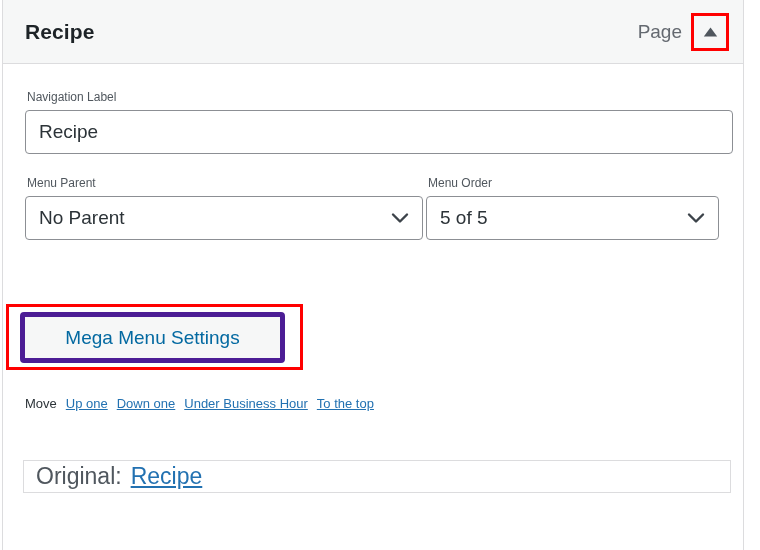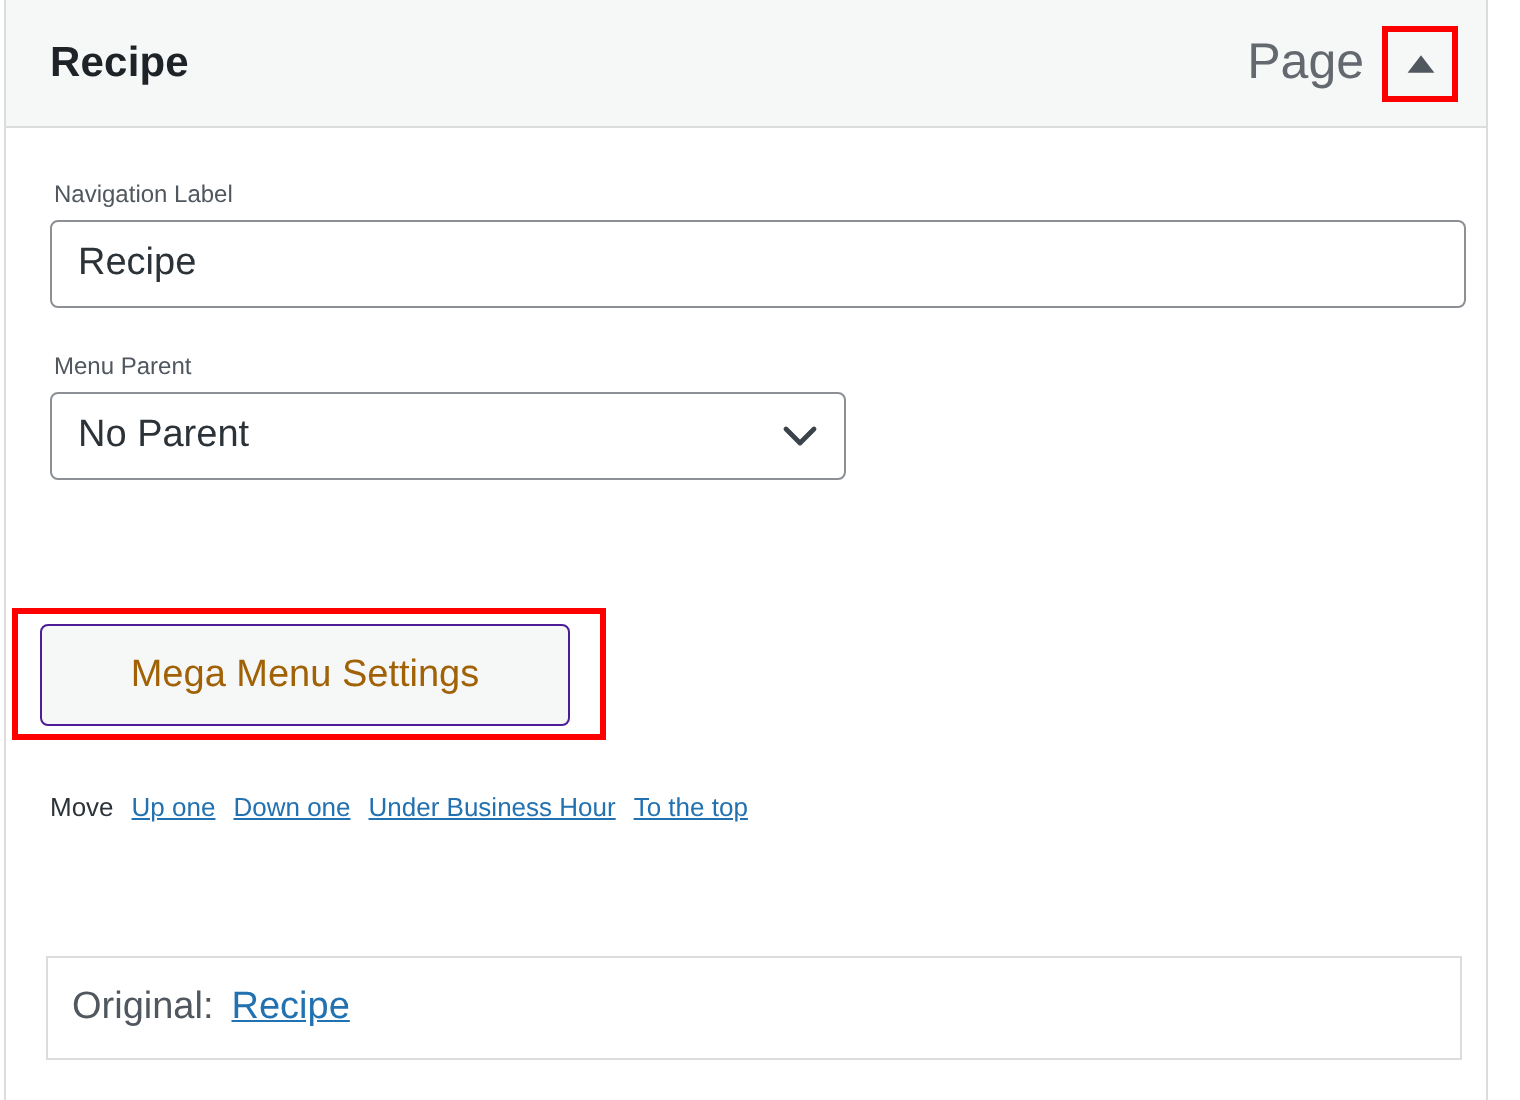--- a/index.html
+++ b/index.html
@@ -47,21 +47,21 @@
     color: #1d2327;
     letter-spacing: 0.1px;
   }
   .header-right {
     margin-left: auto;
     display: flex;
     align-items: center;
     gap: 9px;
   }
   .item-type {
-    font-size: 25px;
+    font-size: 19px;
     color: #646970;
     font-weight: normal;
   }
   .toggle-highlight {
     border: 3px solid #ff0000;
     padding: 0;
     width: 38px;
     height: 38px;
     box-sizing: border-box;
     display: flex;
@@ -162,24 +162,24 @@
     border: 3px solid #ff0000;
     box-sizing: border-box;
   }
   .mega-btn {
     position: absolute;
     left: 17px;
     top: 248px;
     width: 265px;
     height: 51px;
     box-sizing: border-box;
-    border: 1px solid #4c1d95;
+    border: 5px solid #4c1d95;
     border-radius: 4px;
     background: #f6f7f7;
-    color: #a16207;
+    color: #0369a1;
     font-family: "Liberation Sans", sans-serif;
     font-size: 19px;
     display: flex;
     align-items: center;
     justify-content: center;
     cursor: pointer;
     padding: 10px;
   }
 
   
@@ -196,30 +196,30 @@
     color: #2271b1;
     text-decoration: underline;
     cursor: pointer;
     margin-left: 9px;
   }
 
   
   .original-box {
     position: absolute;
     left: 20px;
-    top: 414px;
+    top: 396px;
     width: 708px;
-    height: 52px;
+    height: 33px;
     box-sizing: border-box;
     border: 1px solid #dcdcde;
     background: #ffffff;
     display: flex;
     align-items: center;
     padding: 0 12px;
-    font-size: 19px;
+    font-size: 23px;
     color: #50575e;
   }
   .original-link {
     color: #2271b1;
     text-decoration: underline;
     margin-left: 9px;
     cursor: pointer;
   }
 </style>
 </head>
@@ -252,20 +252,31 @@
         <div class="select-wrap">
           <div class="select-box">No Parent</div>
           <span class="chevron">
             <svg width="18" height="12" viewBox="0 0 18 12" aria-hidden="true">
               <polyline points="2,2.5 9,9.5 16,2.5" fill="none" stroke="#3c434a" stroke-width="2.4" stroke-linecap="round" stroke-linejoin="round"></polyline>
             </svg>
           </span>
         </div>
       </div>
 
+      <div class="col-order">
+        <label class="field-label">Menu Order</label>
+        <div class="select-wrap">
+          <div class="select-box">5 of 5</div>
+          <span class="chevron">
+            <svg width="18" height="12" viewBox="0 0 18 12" aria-hidden="true">
+              <polyline points="2,2.5 9,9.5 16,2.5" fill="none" stroke="#3c434a" stroke-width="2.4" stroke-linecap="round" stroke-linejoin="round"></polyline>
+            </svg>
+          </span>
+        </div>
+      </div>
     </div>
 
     <div class="mega-highlight"></div>
     <button class="mega-btn">Mega Menu Settings</button>
 
     <div class="move-row">
       <span class="move-label">Move</span><a class="move-link">Up one</a><a class="move-link">Down one</a><a class="move-link">Under Business Hour</a><a class="move-link">To the top</a>
     </div>
 
     <div class="original-box">

